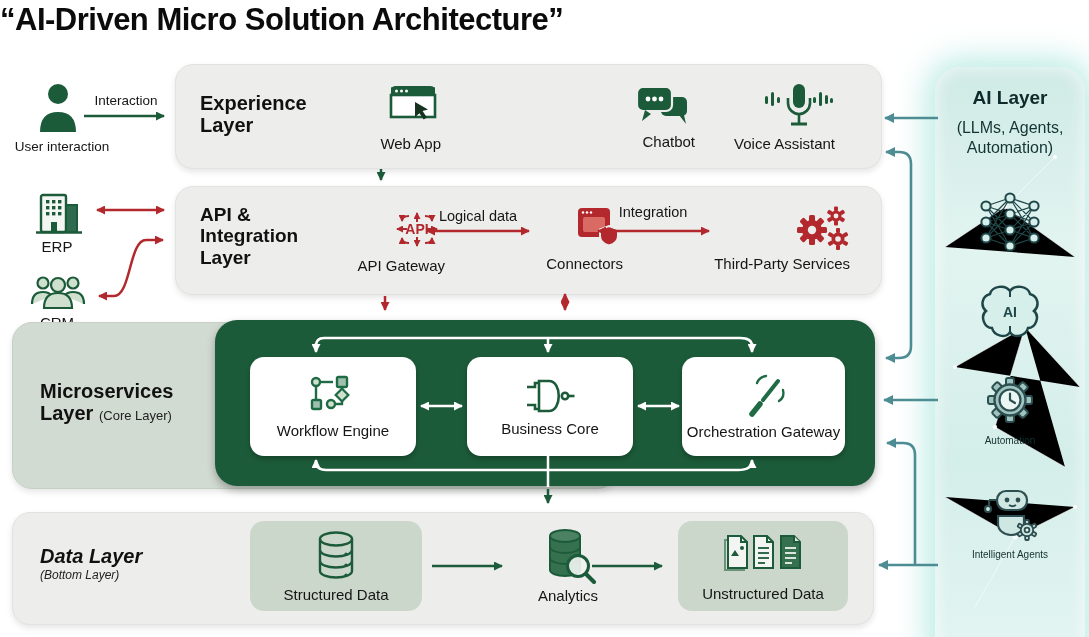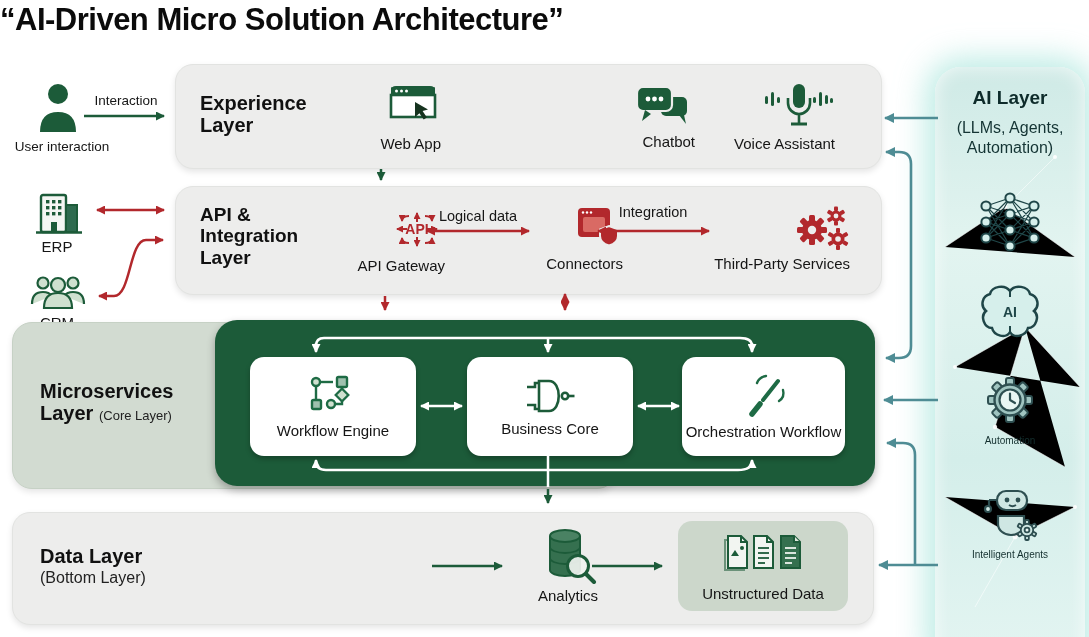--- a/index.html
+++ b/index.html
@@ -14,22 +14,22 @@
   .api-box{left:175px;top:186px;width:705px;height:107px;}
   .sage-box{left:12px;top:322px;width:603px;height:165px;background:#d2dbd1;border-color:#c6d1c5;border-radius:20px;}
   .dark-box{position:absolute;left:215px;top:320px;width:660px;height:166px;background:#1c5b39;
             border-radius:22px;box-shadow:0 4px 8px rgba(0,0,0,.30);}
   .data-box{left:12px;top:512px;width:860px;height:111px;}
   .layer-title{position:absolute;font-weight:700;font-size:20px;line-height:1.12;color:#111;}
   .layer-title .note{font-weight:400;font-size:13px;color:#222;}
   .exp-title{left:25px;top:28px;}
   .api-title{left:25px;top:18px;}
   .micro-title{left:28px;top:58px;}
-  .data-title{left:28px;top:33px;}
-  .data-title .note{display:block;font-size:16px;margin-top:2px;}
+  .data-title{left:28px;top:33px;font-style:italic;}
+  .data-title .note{display:block;font-size:12px;margin-top:2px;}
   
   .item{position:absolute;display:flex;flex-direction:column;align-items:flex-end;gap:3px;}
   .item-label{font-size:15px;color:#151515;text-align:center;line-height:1.15;white-space:nowrap;}
   .card{position:absolute;top:357px;height:99px;background:#fff;border-radius:14px;
         box-shadow:0 3px 5px rgba(0,0,0,.25);display:flex;flex-direction:column;
         align-items:center;justify-content:center;gap:4px;}
   .card .item-label{font-size:15px;white-space:normal;line-height:1.1;}
   .sage-card{position:absolute;top:521px;height:90px;background:#ccd7cb;border-radius:14px;
         display:flex;flex-direction:column;align-items:center;justify-content:center;gap:5px;}
   .small-lbl{position:absolute;font-size:13.5px;color:#161616;text-align:center;}
@@ -305,29 +305,43 @@
     <div class="item-label">Business Core</div>
   </div>
 
   <div class="card" style="left:682px;width:163px">
     <svg class="icon" width="56" height="48" viewBox="0 0 56 48">
       <line x1="16" y1="42" x2="24" y2="32" stroke="#1e6b45" stroke-width="5.5" stroke-linecap="round"></line>
       <line x1="27" y1="28" x2="42" y2="9" stroke="#1e6b45" stroke-width="4" stroke-linecap="round"></line>
       <path d="M30,4 q-7,1 -9,7" fill="none" stroke="#1e6b45" stroke-width="2.4" stroke-linecap="round"></path>
       <path d="M47,18 q2,7 -4,11" fill="none" stroke="#1e6b45" stroke-width="2.4" stroke-linecap="round"></path>
     </svg>
-    <div class="item-label">Orchestration Workflow</div>
+    <div class="item-label">Orchestration Gateway</div>
   </div>
 
   <section class="layer data-box"></section>
   <div class="layer-title data-title" style="left:40px;top:545px">
     <span style="display:block">Data Layer</span>
     <span class="note">(Bottom Layer)</span>
   </div>
 
+  <div class="sage-card" style="left:250px;width:172px">
+    <svg class="icon" width="46" height="52" viewBox="0 0 46 52">
+      <g stroke="#1c5b39" stroke-width="2.4" fill="none">
+        <ellipse cx="23" cy="10" rx="16" ry="6.5"></ellipse>
+        <path d="M7,10 V42 a16,6.5 0 0 0 32,0 V10"></path>
+        <path d="M7,21 a16,6.5 0 0 0 32,0"></path>
+        <path d="M7,32 a16,6.5 0 0 0 32,0"></path>
+      </g>
+      <circle cx="33" cy="25" r="1.6" fill="#1c5b39"></circle>
+      <circle cx="33" cy="36" r="1.6" fill="#1c5b39"></circle>
+      <circle cx="33" cy="46" r="1.6" fill="#1c5b39"></circle>
+    </svg>
+    <div class="item-label">Structured Data</div>
+  </div>
 
   <div class="item" style="left:498px;top:526px;width:100px">
     <svg class="icon" width="56" height="58" viewBox="0 0 56 58">
       <path d="M8,10 V44 a15,6 0 0 0 30,0 V10" fill="#35704f" stroke="#1c5b39" stroke-width="2"></path>
       <ellipse cx="23" cy="10" rx="15" ry="6" fill="#4a8263" stroke="#1c5b39" stroke-width="2"></ellipse>
       <path d="M8,21 a15,6 0 0 0 30,0 M8,32 a15,6 0 0 0 30,0" fill="none" stroke="#1c5b39" stroke-width="1.8"></path>
       <circle cx="36" cy="40" r="10.5" fill="rgba(240,243,240,.92)" stroke="#1c5b39" stroke-width="3"></circle>
       <line x1="44" y1="48" x2="52" y2="56" stroke="#1c5b39" stroke-width="4" stroke-linecap="round"></line>
     </svg>
     <div class="item-label">Analytics</div>

